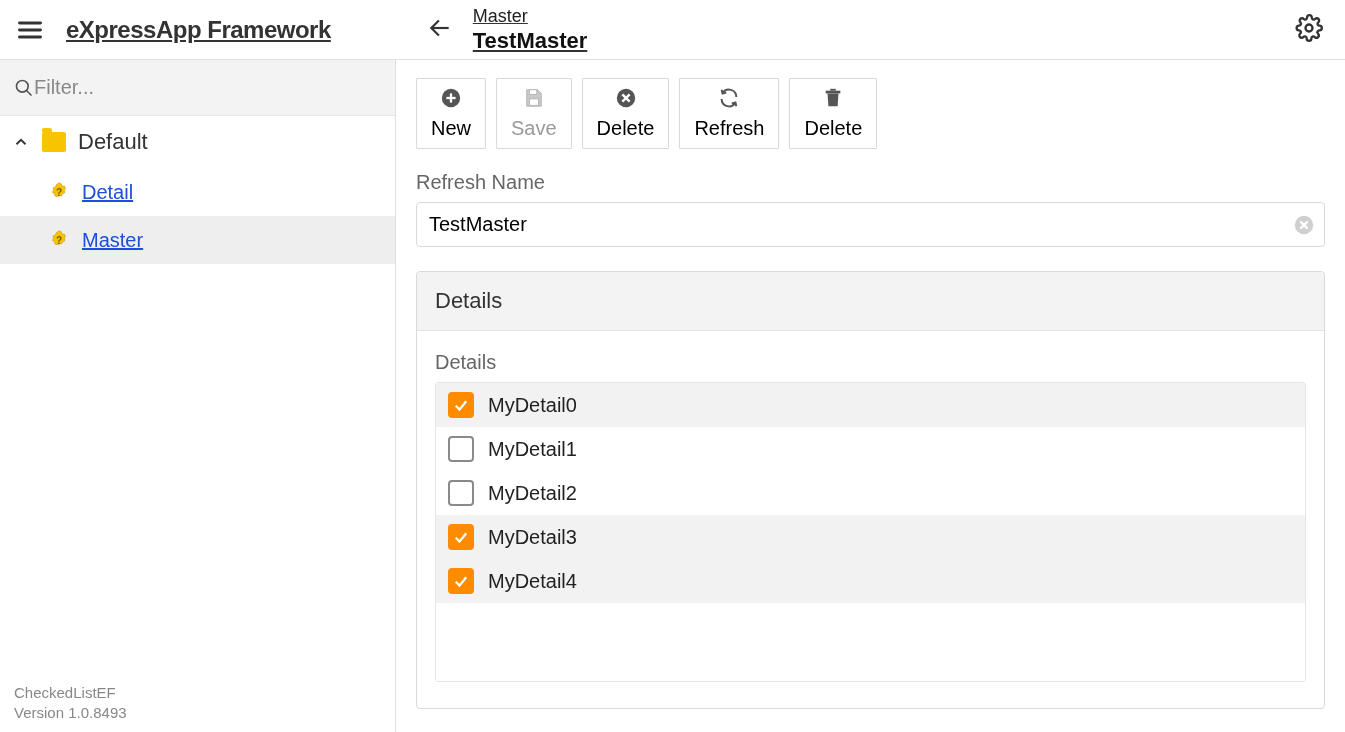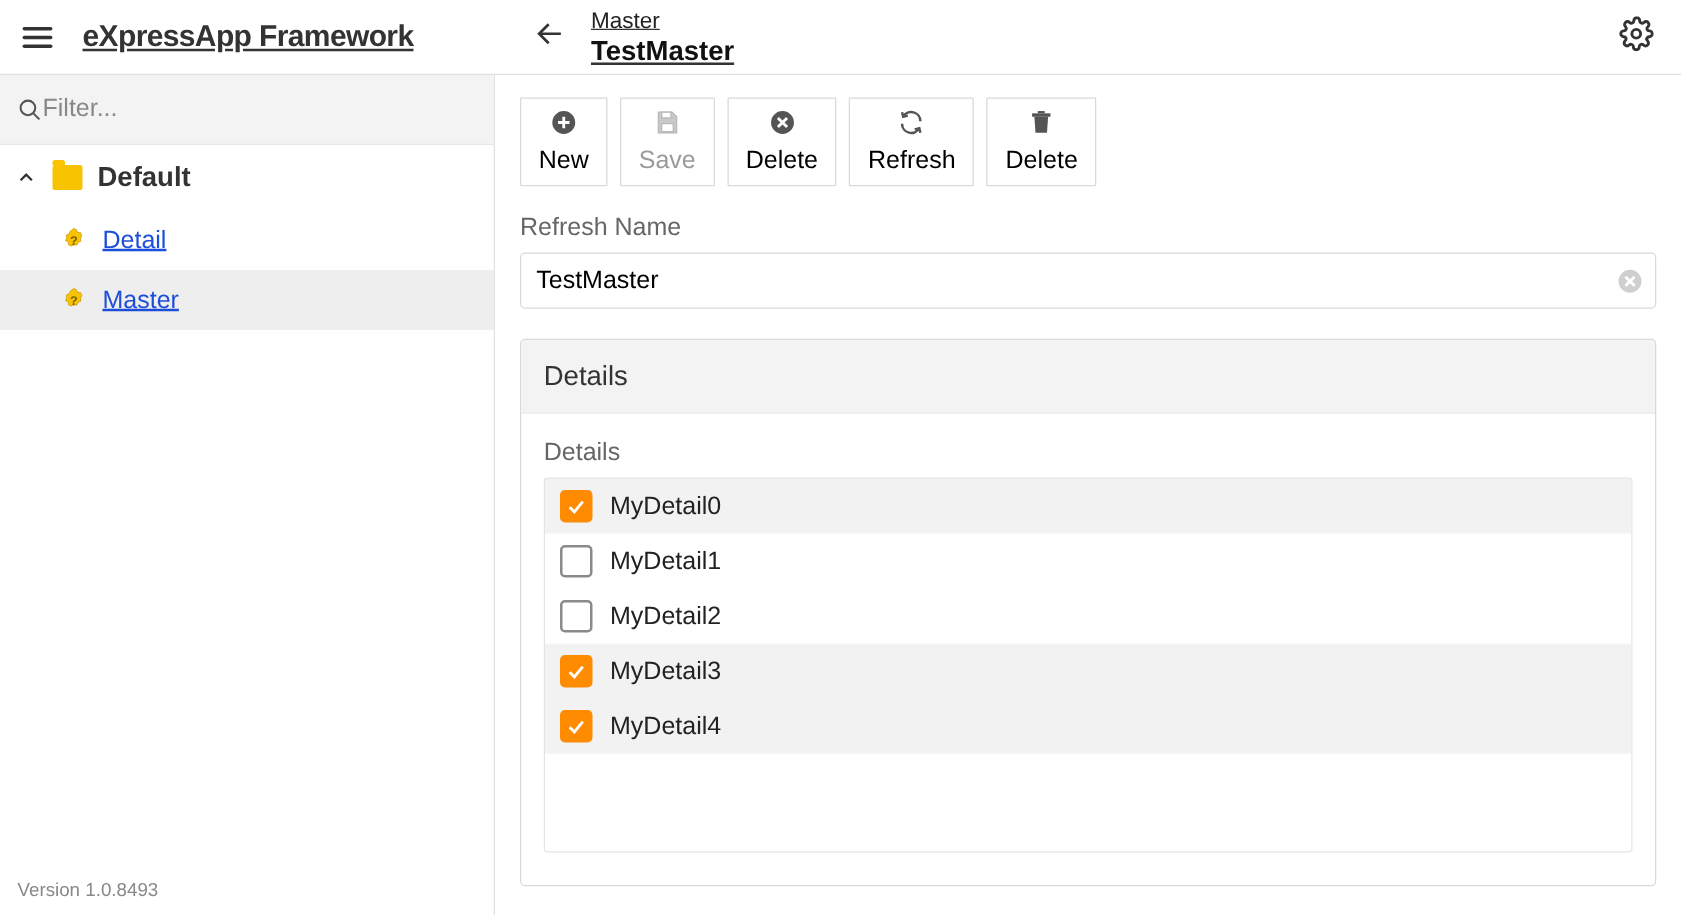--- a/index.html
+++ b/index.html
@@ -29,21 +29,21 @@
   .filter { height:56px; background:#f3f3f3; display:flex; align-items:center; padding:0 14px; border-bottom:1px solid #e7e7e7; }
   .filter svg { width:20px; height:20px; stroke:#555; stroke-width:2; fill:none; }
   .filter input { flex:1; border:none; background:transparent; font-size:20px; outline:none; color:#333; }
   .filter input::placeholder { color:#888; }
 
   .tree { flex:1; }
   .tree-group { display:flex; align-items:center; height:52px; padding:0 12px; gap:12px; cursor:pointer; }
   .tree-group svg.chevron { width:18px; height:18px; stroke:#333; stroke-width:2.4; fill:none; }
   .folder-icon { width:24px; height:20px; background:#f8c300; border-radius:2px; position:relative; }
   .folder-icon:before { content:""; position:absolute; top:-4px; left:0; width:10px; height:4px; background:#f8c300; border-radius:2px 2px 0 0; }
-  .group-label { font-size:22px; font-weight:700; }
+  .group-label { font-size:22px; font-weight:400; }
 
   .tree-item { display:flex; align-items:center; height:48px; padding-left:48px; gap:12px; cursor:pointer; font-size:20px; }
   .tree-item.selected { background:#eeeeee; }
   .tree-item .item-label { text-decoration: underline; color:#1d4ed8; }
   .unknown-icon { width:22px; height:22px; }
   .unknown-icon svg { width:22px; height:22px; }
 
   .sidebar-footer { padding: 6px 14px 10px; color:#888; font-size:15px; line-height:1.3; }
 
   
@@ -140,20 +140,21 @@
         <span class="unknown-icon">
           <svg viewBox="0 0 24 24">
               <path d="M12 2l2.4 1 1 2.4 2.6.2 1 2.4-1 2.4.2 2.6-2.4 1-1 2.4-2.6-.2-2.4 1-2.4-1-.2-2.6-2.4-1 1-2.4-.2-2.6 2.4-1 1-2.4z" fill="#f8c300" stroke="#c79400" stroke-width="0.6"></path>
               <text x="12" y="16" text-anchor="middle" font-size="11" fill="#7a5b00" font-weight="700">?</text>
             </svg>
         </span>
         <span class="item-label">Master</span>
       </div>
     </div>
     <div class="sidebar-footer">
+      <div>CheckedListEF</div>
       <div>Version 1.0.8493</div>
     </div>
   </div>
 
   <div class="main">
     <div class="toolbar">
       <button class="btn">
         <svg viewBox="0 0 24 24">
             <circle cx="12" cy="12" r="10" fill="#555"></circle>
             <line x1="12" y1="7" x2="12" y2="17" stroke="#fff" stroke-width="2.5"></line>

